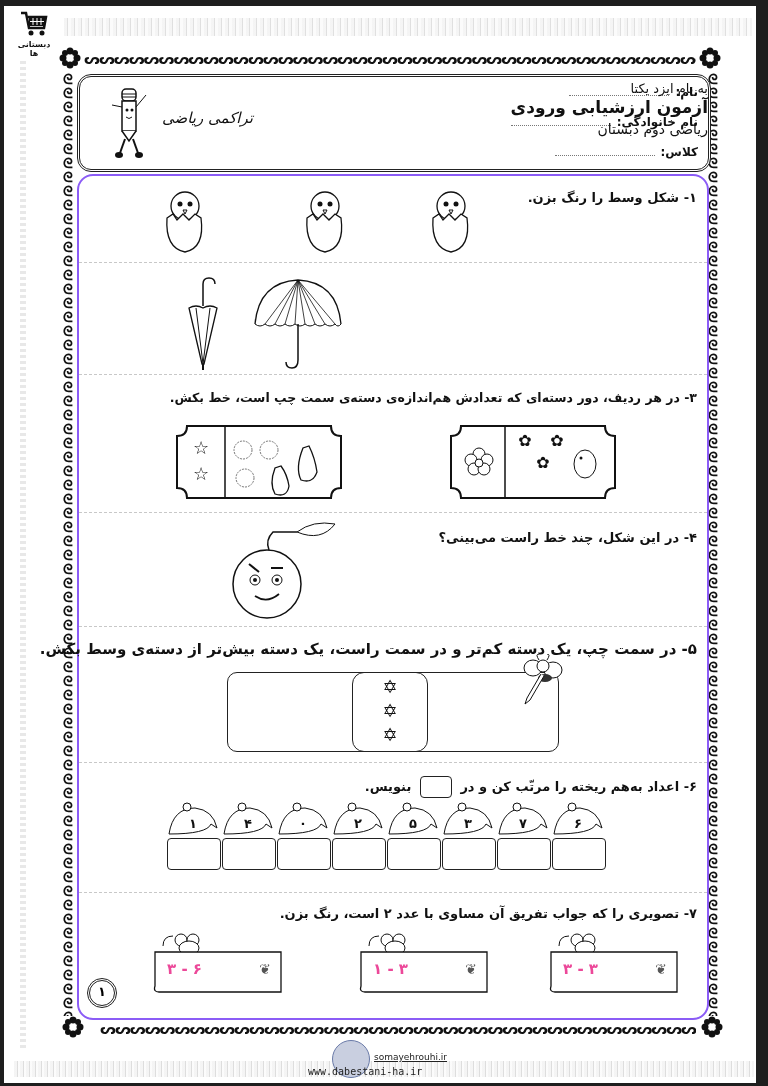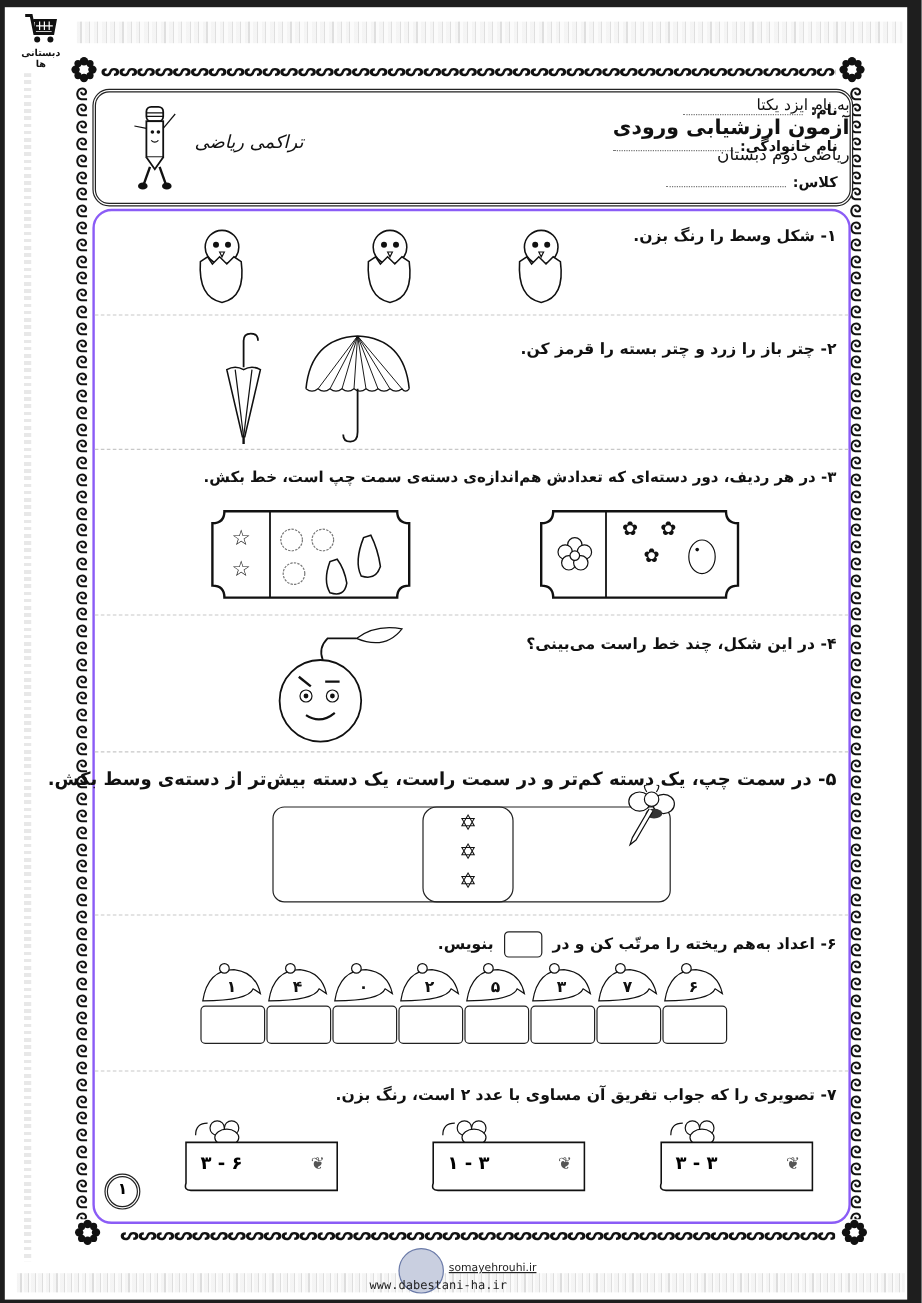--- a/index.html
+++ b/index.html
@@ -76,21 +76,21 @@
 
     .q6-box-inline {
       display: inline-block; width: 30px; height: 20px; border: 1.5px solid #222; border-radius: 4px; vertical-align: middle; margin: 0 4px;
     }
     .num-row { position: absolute; left: 88px; top: 40px; width: 440px; height: 80px; }
     .leaf { position: absolute; top: 0; width: 52px; height: 34px; }
     .leaf .n { position: absolute; left: 0; right: 0; top: 14px; text-align: center; font-size: 13px; font-weight: bold; color:#111; }
     .slot { position: absolute; top: 36px; width: 52px; height: 30px; border: 1.5px solid #222; border-radius: 4px; }
 
     .scroll { position: absolute; width: 142px; height: 58px; }
-    .scroll .expr { position: absolute; left: 18px; top: 30px; font-size: 15px; font-weight: bold; direction: rtl; color:#000000; letter-spacing: 2px;}
+    .scroll .expr { position: absolute; left: 18px; top: 30px; font-size: 15px; font-weight: bold; direction: rtl; color:#ec4899; letter-spacing: 2px;}
 
     .footer-site { position: absolute; left: 304px; top: 1060px; font-family: "DejaVu Sans Mono", monospace; font-size: 10px; color: #222; }
     .footer-site2 { position: absolute; left: 370px; top: 1046px; font-size: 9px; color: #222; text-decoration: underline; }
     .footer-badge { position: absolute; left: 328px; top: 1034px; width: 36px; height: 36px; border-radius: 50%; background: #c9cfe0; border: 1px solid #6a7aa8; }
   </style>
 </head>
 <body>
 
 <div class="page">
   <div class="scan-strip"></div>
@@ -226,21 +226,20 @@
       <svg class="fig" style="left:350px;top:10px" width="44" height="70" viewBox="0 0 44 70">
         <circle cx="22" cy="20" r="14" fill="#fff" stroke="#111" stroke-width="1.3"></circle>
         <circle cx="17" cy="18" r="2.5" fill="#111"></circle>
           <circle cx="27" cy="18" r="2.5" fill="#111"></circle>
         <path d="M20 24 L22 28 L24 24 Z" fill="#fff" stroke="#111"></path>
         <path d="M4 32 L10 28 L14 34 L20 28 L26 34 L32 28 L38 32 Q42 62 22 66 Q2 62 4 32 Z" fill="#fff" stroke="#111" stroke-width="1.3"></path>
       </svg>
     </div>
 
     <div class="section" style="top:86px;height:112px">
-      <div class="q-text" style="top:22px">۲- چتر باز را زرد و چتر بسته را قرمز کن.</div>
       <svg class="fig" style="left:104px;top:14px" width="40" height="96" viewBox="0 0 40 96">
         <path d="M20 30 L20 8 Q20 2 26 2 Q32 2 32 8" fill="none" stroke="#111" stroke-width="1.5"></path>
         <path d="M6 32 Q13 28 20 32 Q27 28 34 32 L21 88 L19 88 Z" fill="#fff" stroke="#111" stroke-width="1.3"></path>
         <line x1="13" y1="32" x2="20" y2="88" stroke="#111"></line>
           <line x1="27" y1="32" x2="20" y2="88" stroke="#111"></line>
         <line x1="20" y1="88" x2="20" y2="94" stroke="#111" stroke-width="2"></line>
       </svg>
       <svg class="fig" style="left:172px;top:14px" width="94" height="96" viewBox="0 0 94 96">
         <path d="M4 48 Q8 6 47 4 Q86 6 90 48" fill="#fff" stroke="#111" stroke-width="1.3"></path>
         <path d="M4 48 Q9 52 14 48 Q19 52 24 48 Q29 52 34 48 Q39 52 44 48 Q49 52 54 48 Q59 52 64 48 Q69 52 74 48 Q79 52 84 48 Q87 52 90 48" fill="none" stroke="#111"></path>

